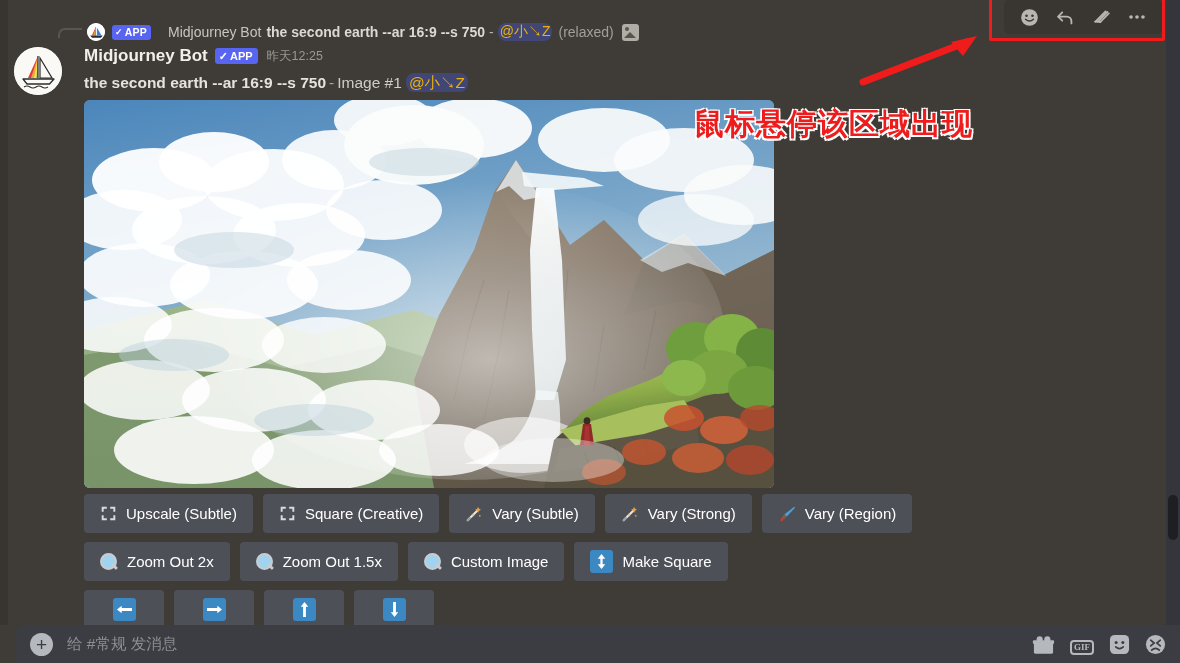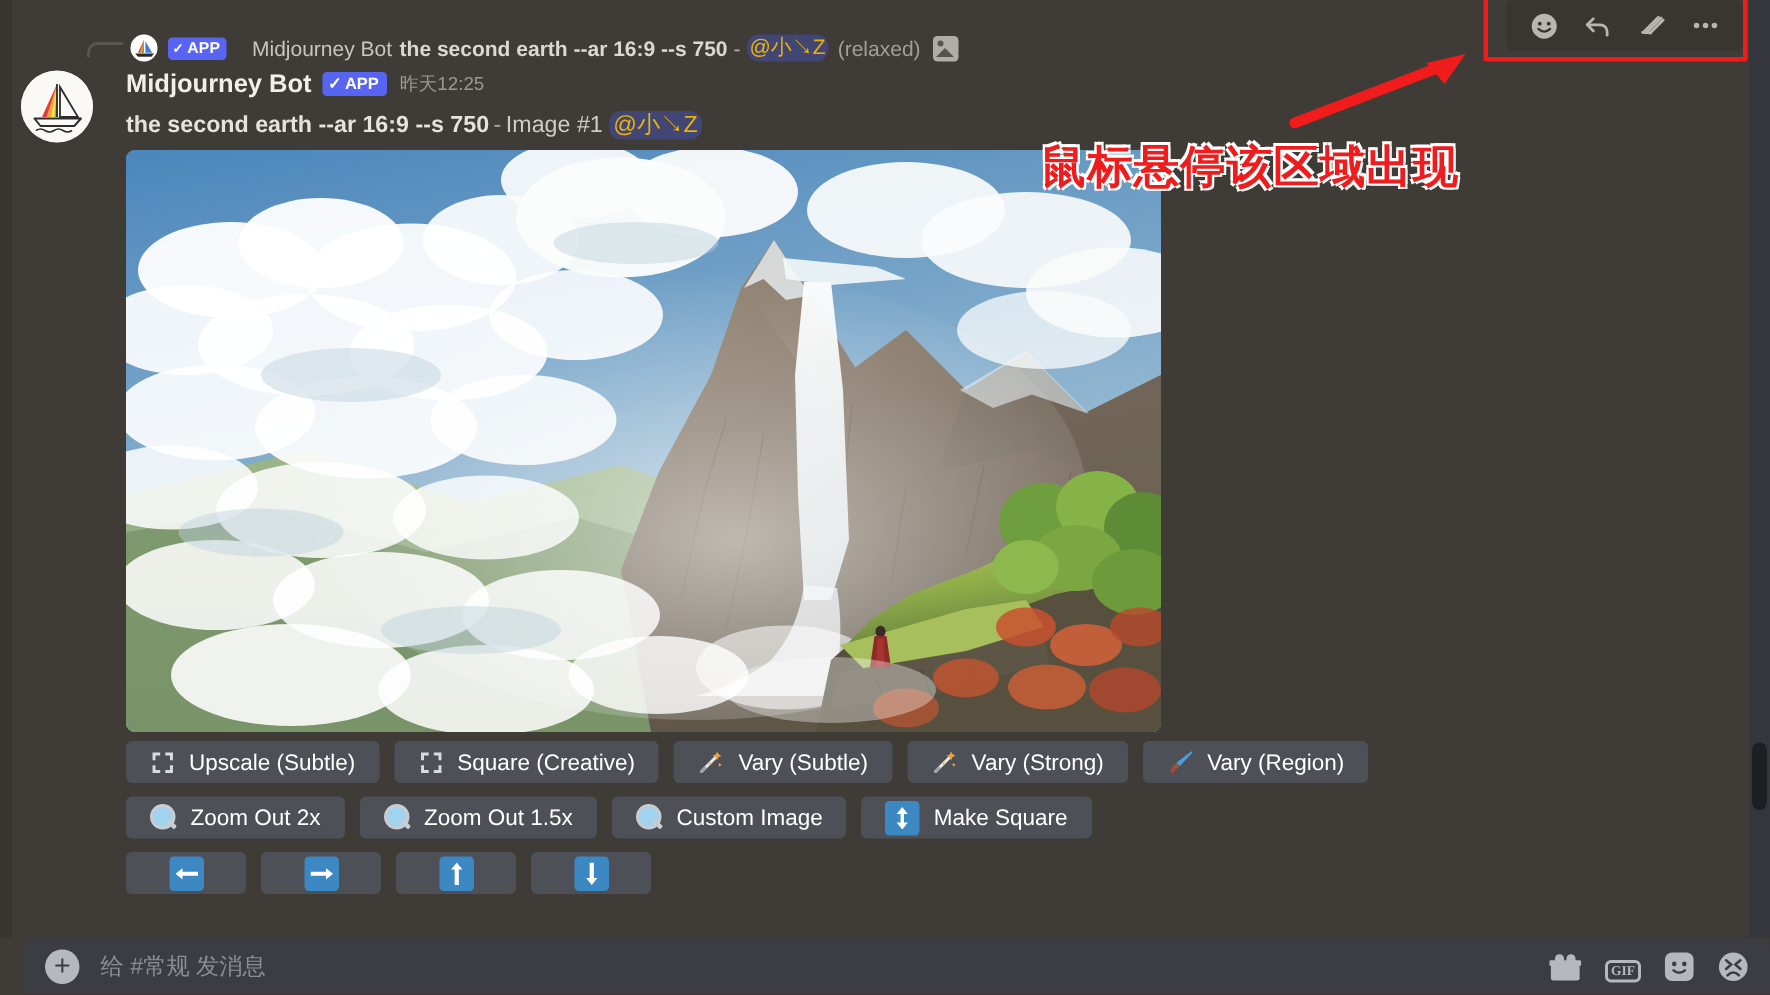--- a/index.html
+++ b/index.html
@@ -109,34 +109,34 @@
   
   .artwork {
     position: absolute; left: 84px; top: 100px;
     width: 690px; height: 388px; border-radius: 6px; overflow: hidden;
     background: #6f9cc0;
   }
   .art-svg { display: block; width: 690px; height: 388px; }
 
   
   .annot-text {
-    position: absolute; left: 694px; top: 91px;
+    position: absolute; left: 694px; top: 104px;
     font-size: 30px; font-weight: bold; color: #ee1c1c;
     font-family: "DejaVu Sans", sans-serif;
     letter-spacing: 1px; white-space: nowrap;
     text-shadow: -1.5px -1.5px 0 #fff, 1.5px -1.5px 0 #fff,
                  -1.5px 1.5px 0 #fff, 1.5px 1.5px 0 #fff;
   }
   .annot-arrow { position: absolute; left: 855px; top: 30px; }
 
   
   .btn-rows { position: absolute; left: 84px; top: 494px; }
   .btn-row { display: flex; gap: 10px; margin-bottom: 9px; }
   .mj-btn {
-    height: 28px; background: #4e5058; border-radius: 4px;
+    height: 39px; background: #4e5058; border-radius: 4px;
     display: flex; align-items: center; justify-content: center; gap: 9px;
     padding: 0 16px; color: #fff; font-size: 15px; cursor: pointer;
     white-space: nowrap;
   }
   .mj-btn.arrow-btn { padding: 0; width: 80px; justify-content: center; }
   .ico { display: inline-flex; align-items: center; justify-content: center; }
   .ico svg { display: block; }
 
   
   .sq-arrow {

